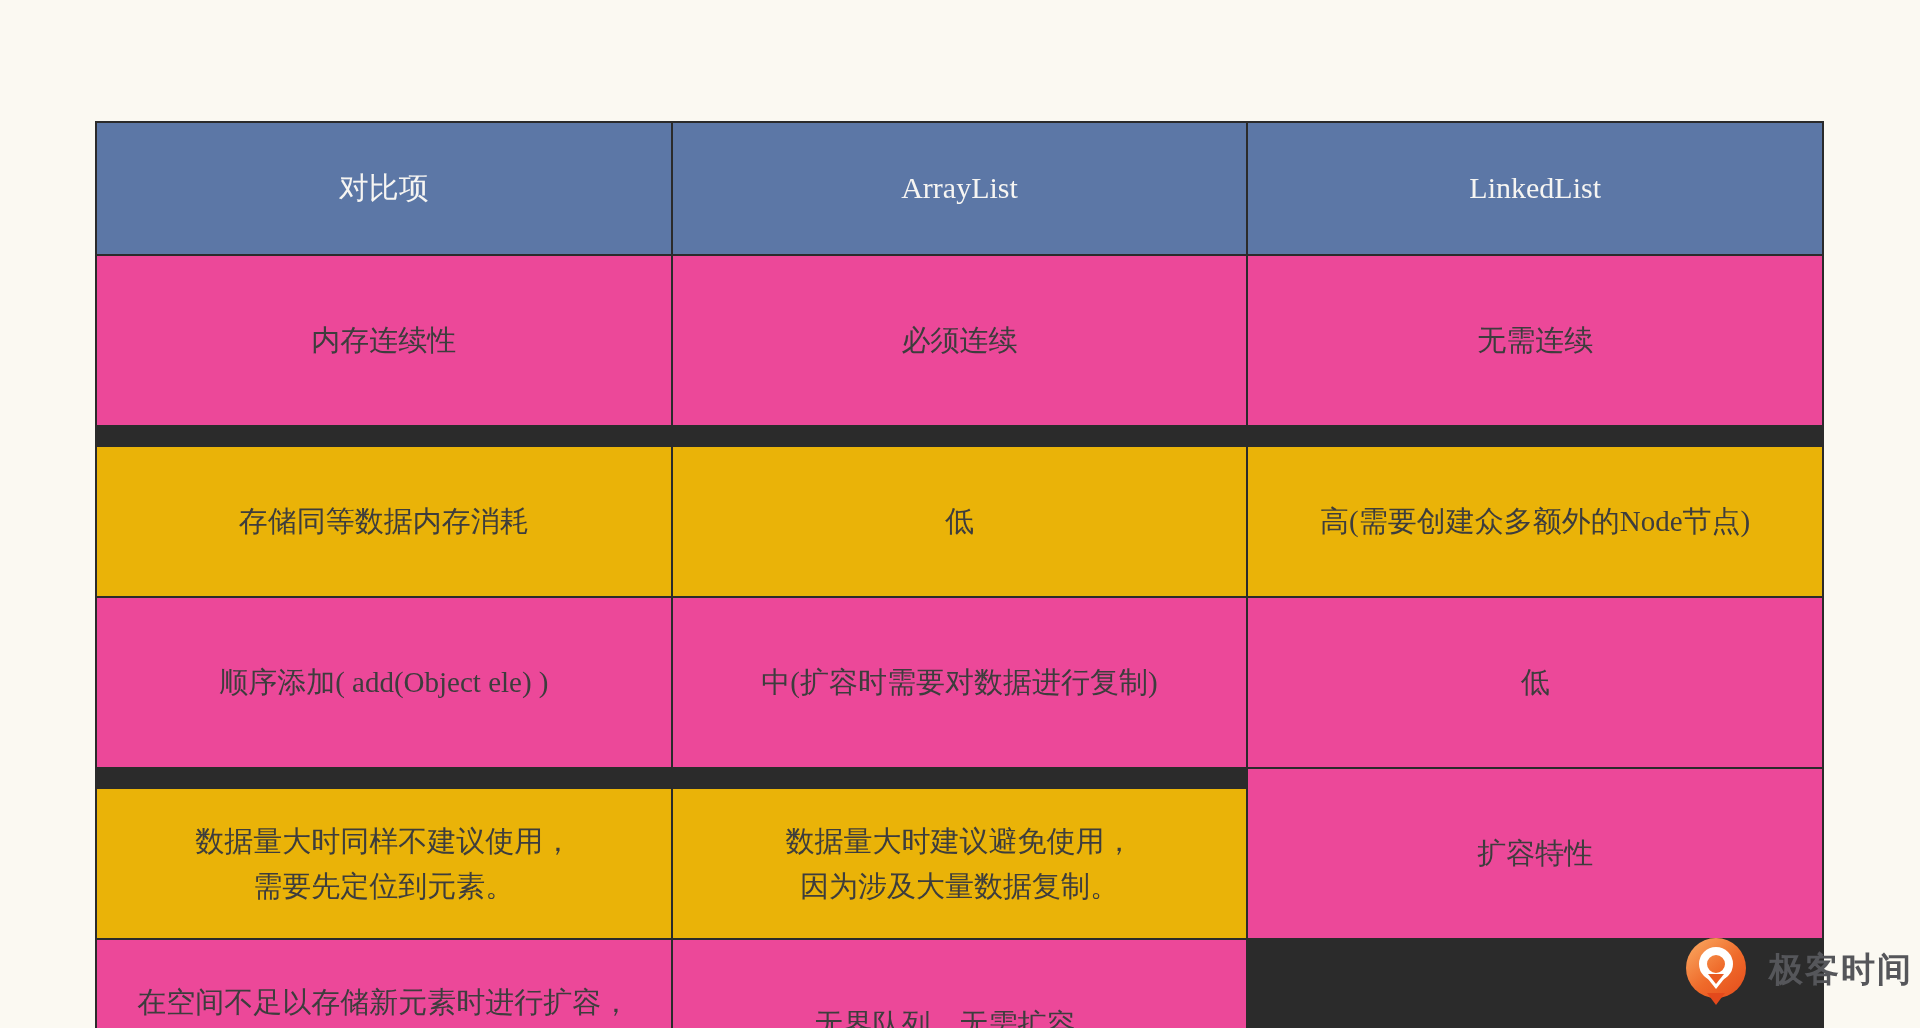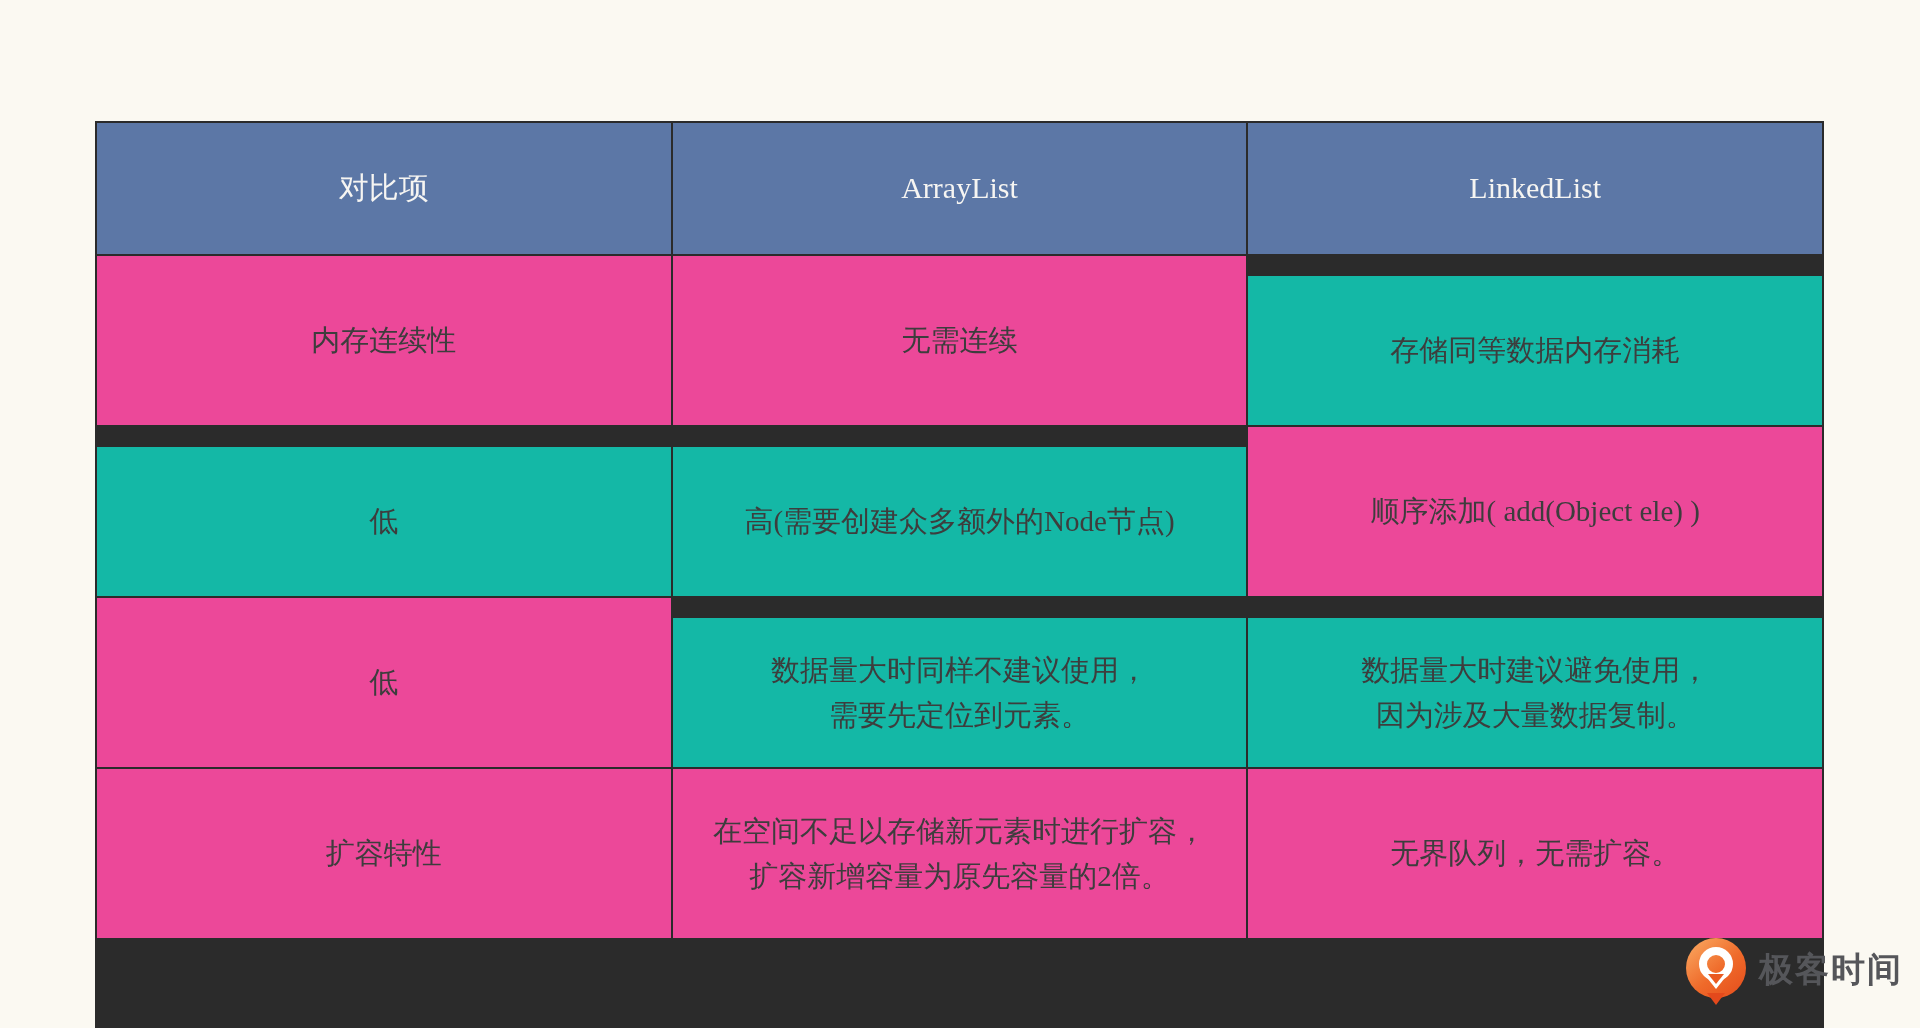--- a/index.html
+++ b/index.html
@@ -43,30 +43,30 @@
     line-height: 1.55;
     color: #3d3d3d;
     padding: 0 18px;
   }
   .cell.th {
     background: #5c77a6;
     color: #f6f5f2;
     font-size: 30px;
   }
   .cell.row-light { background: #ec4899; }
-  .cell.row-cream { background: #14b8a6; margin-top: 20px; }
+  .cell.row-cream { background: #eab308; margin-top: 20px; }
 
   
   .logo {
     position: absolute;
     left: 1686px;
     top: 938px;
     display: flex;
     align-items: center;
-    gap: 13px;
+    gap: 23px;
   }
   .logo-icon {
     position: relative;
     width: 60px;
     height: 68px;
   }
   .g-circle {
     position: absolute;
     left: 0; top: 0;
     width: 60px; height: 60px;
@@ -120,27 +120,29 @@
 
 <div class="page">
 
   <div class="cmp-table">
 
     <div class="cell th">对比项</div>
     <div class="cell th">ArrayList</div>
     <div class="cell th">LinkedList</div>
 
     <div class="cell row-light">内存连续性</div>
+    <div class="cell row-light">必须连续</div>
     <div class="cell row-light">无需连续</div>
 
     <div class="cell row-cream">存储同等数据内存消耗</div>
     <div class="cell row-cream">低</div>
     <div class="cell row-cream">高(需要创建众多额外的Node节点)</div>
 
     <div class="cell row-light">顺序添加( add(Object ele) )</div>
+    <div class="cell row-light">中(扩容时需要对数据进行复制)</div>
     <div class="cell row-light">低</div>
 
     <div class="cell row-cream">数据量大时同样不建议使用，
 需要先定位到元素。</div>
     <div class="cell row-cream">数据量大时建议避免使用，
 因为涉及大量数据复制。</div>
 
     <div class="cell row-light">扩容特性</div>
     <div class="cell row-light">在空间不足以存储新元素时进行扩容，
 扩容新增容量为原先容量的2倍。</div>

